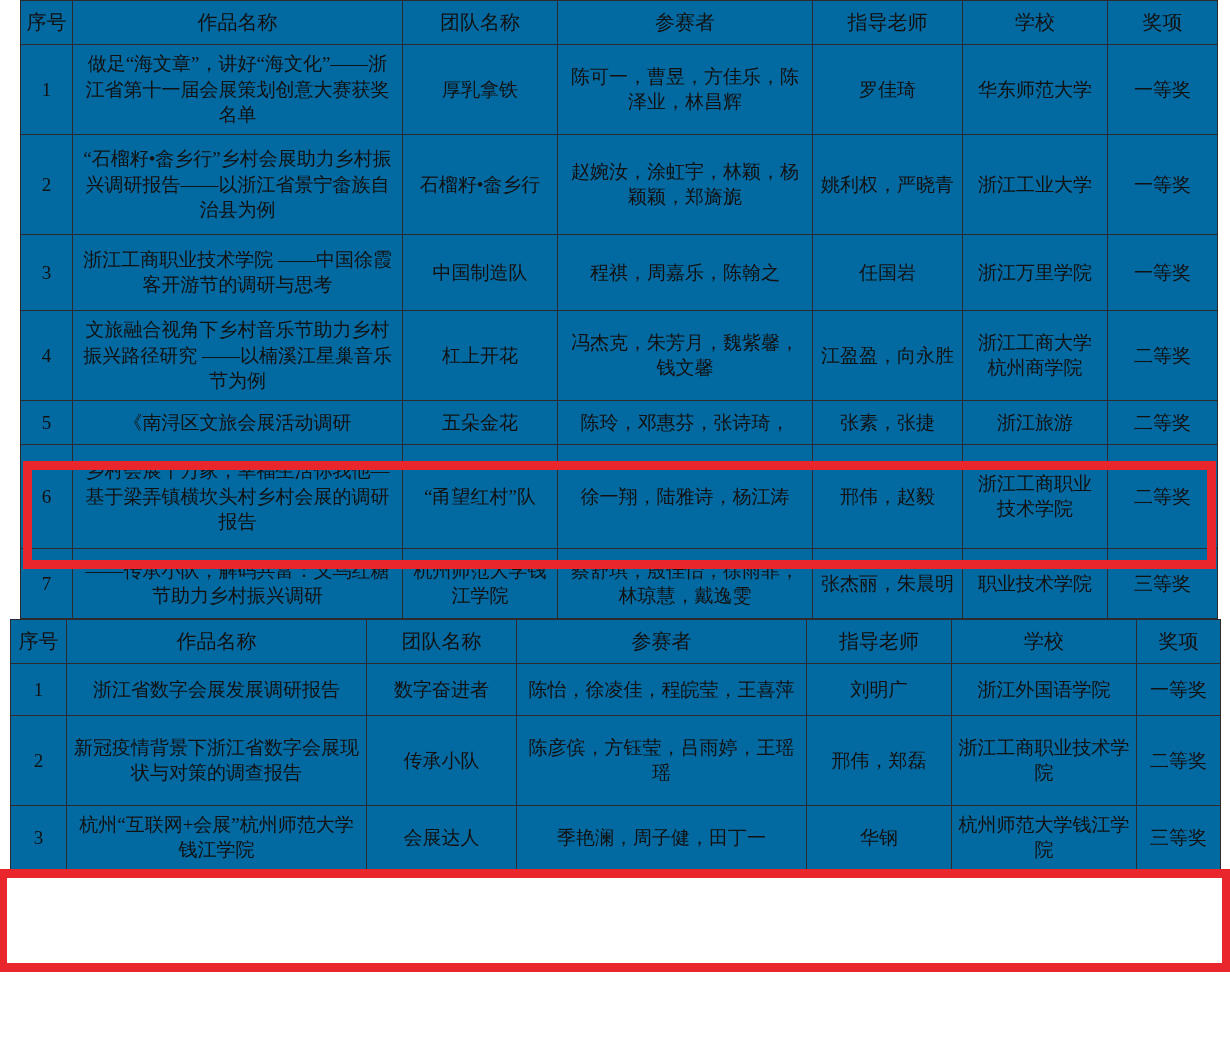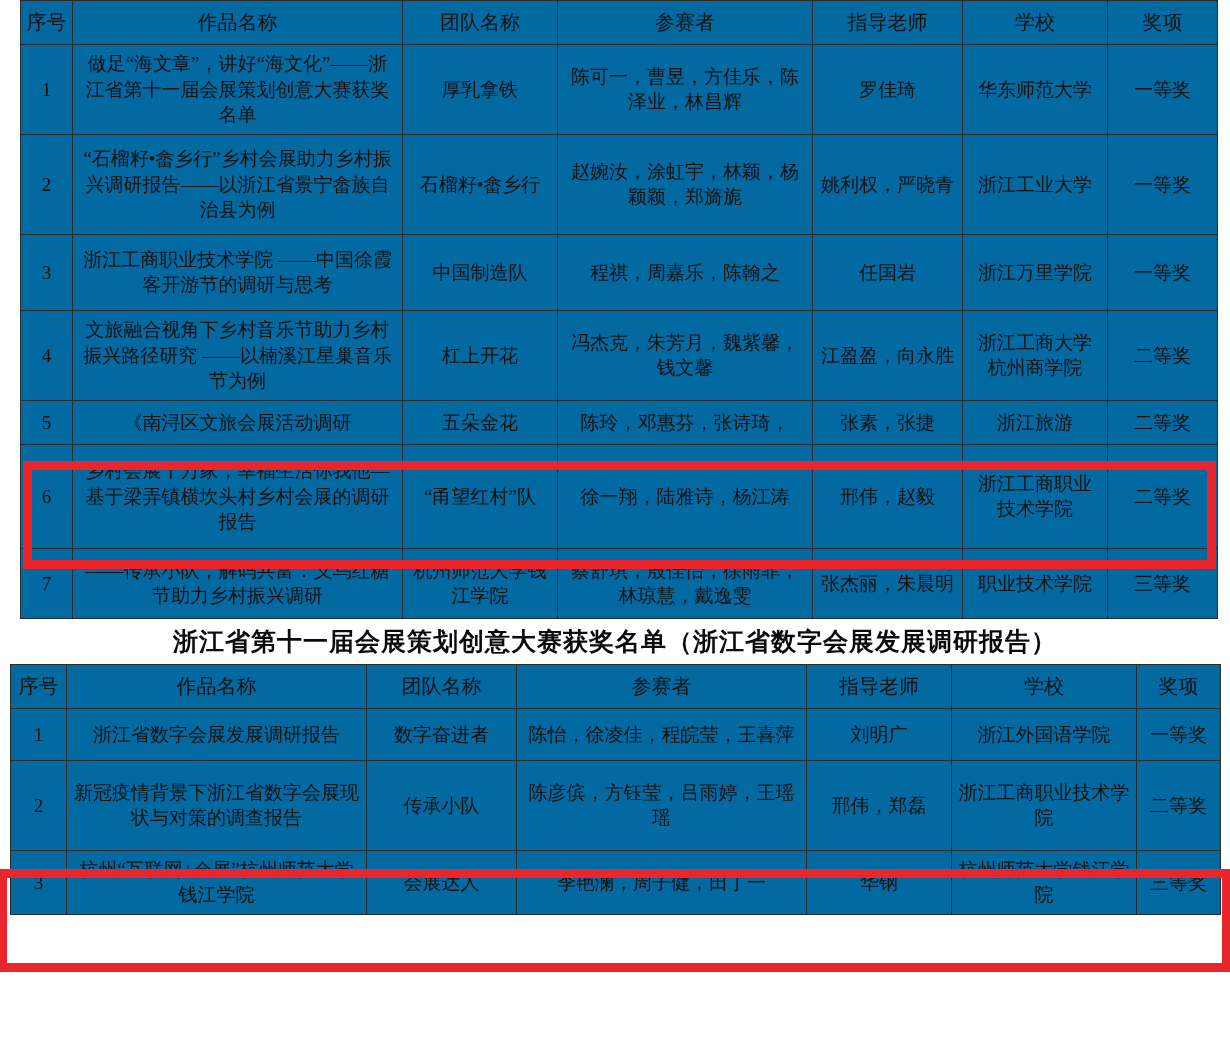--- a/index.html
+++ b/index.html
@@ -180,21 +180,20 @@
           <td>杭州师范大学钱江学院</td>
           <td>蔡舒琪，殷佳怡，徐雨菲，林琼慧，戴逸雯</td>
           <td>张杰丽，朱晨明</td>
           <td>职业技术学院</td>
           <td>三等奖</td>
         </tr>
       </tbody>
     </table>
   </div>
 
-  <div class="doc-title" id="title-2">浙江省第十一届会展策划创意大赛获奖名单（浙江省数字会展发展调研报告）</div>
 
   <div class="tbl2-wrap">
     <table class="award" id="table-2">
       <colgroup>
         <col style="width:56px">
           <col style="width:300px">
           <col style="width:150px">
           <col style="width:290px">
           <col style="width:145px">
           <col style="width:185px">

